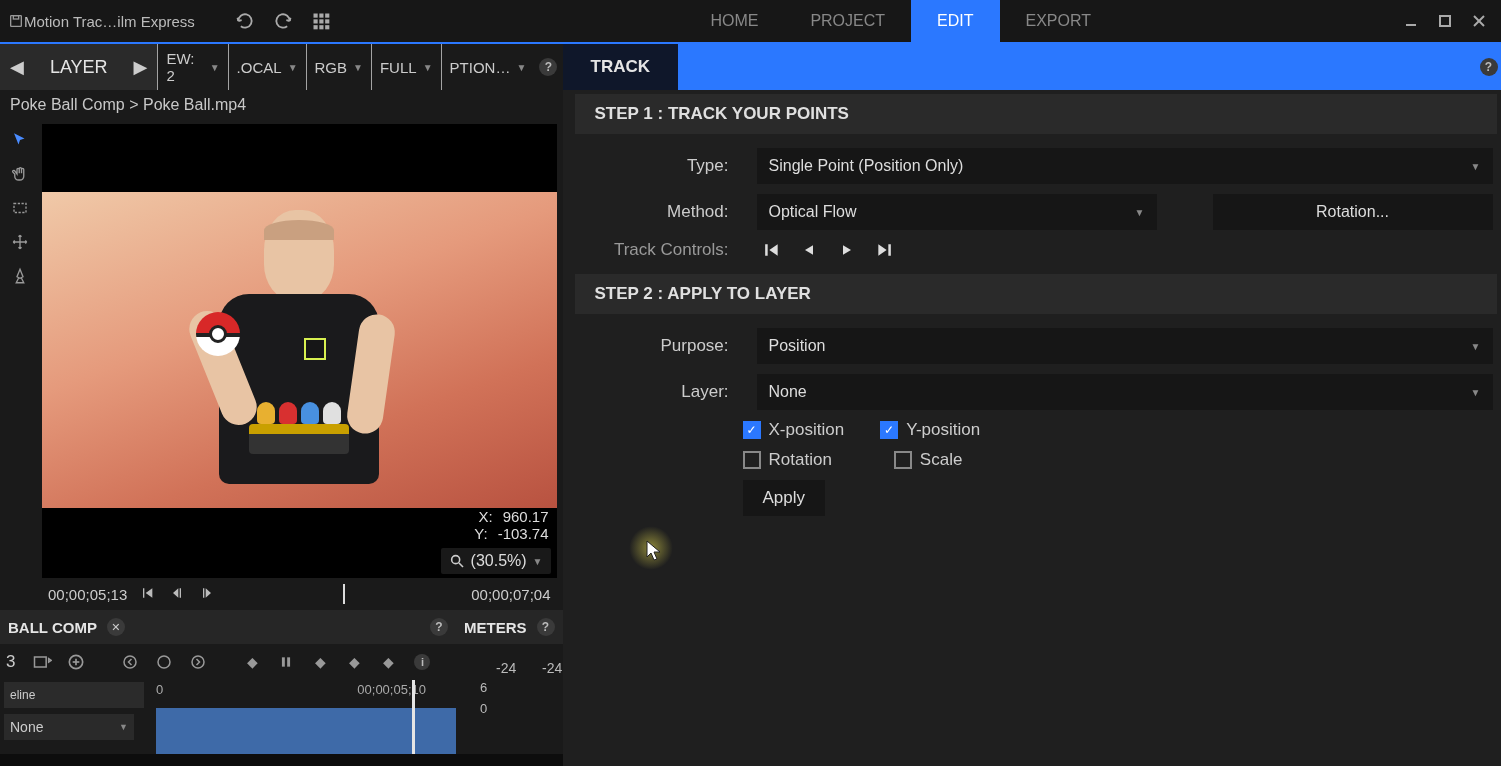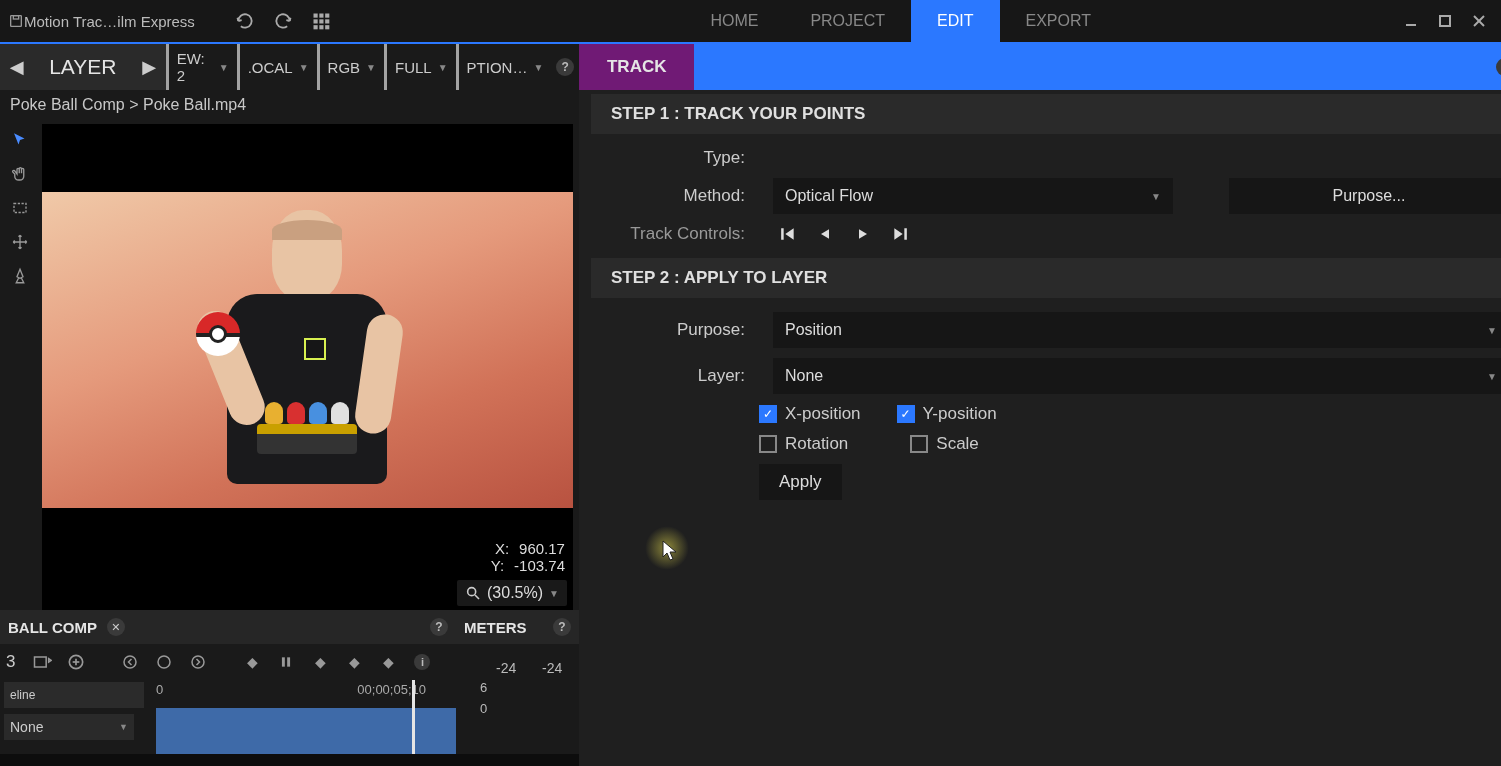--- a/index.html
+++ b/index.html
@@ -15,22 +15,22 @@
   .titlebar .win-ctrls { display:flex; gap:6px; margin-left: 280px; }
   .titlebar .win-ctrls .ic { width:28px; height:28px; display:flex; align-items:center; justify-content:center; color:#aaa; cursor:pointer; }
 
   .content { display: flex; height: calc(100% - 44px); }
   .left { width: 612px; display:flex; flex-direction:column; }
   .right { flex:1; display:flex; flex-direction:column; }
 
   
   .layer-bar { height: 46px; display:flex; align-items:stretch; background:#1d1d1d; }
   .layer-bar .arrow-btn { width:36px; display:flex; align-items:center; justify-content:center; background:#2a2a2a; color:#ccc; cursor:pointer; font-size:18px; }
-  .layer-bar .layer-label { padding:16px 16px; display:flex; align-items:center; background:#2a2a2a; color:#e5e5e5; font-size:21px; font-weight:500; }
-  .layer-bar .dd { padding:0 8px; background:#1a1a1a; display:flex; align-items:center; gap:6px; font-size:15px; color:#ccc; cursor:pointer; border-left:3px solid #a3a3a3; }
+  .layer-bar .layer-label { padding:16px 16px; display:flex; align-items:center; background:#2a2a2a; color:#e5e5e5; font-size:18px; font-weight:500; }
+  .layer-bar .dd { padding:0 8px; background:#1a1a1a; display:flex; align-items:center; gap:6px; font-size:15px; color:#ccc; cursor:pointer; border-left:1px solid #a3a3a3; }
   .layer-bar .dd::after { content:"▼"; font-size:10px; color:#888; }
   .layer-bar .help { width:30px; display:flex; align-items:center; justify-content:center; background:#1a1a1a; }
   .help-ic { width:18px; height:18px; border-radius:50%; background:#3a3a3a; color:#bbb; display:flex; align-items:center; justify-content:center; font-size:12px; font-weight:bold; }
 
   .breadcrumb-left { height:30px; padding:4px 10px; background:#1a1a1a; color:#c8c8c8; font-size:16px; display:flex; align-items:center; }
 
   
   .viewer-row { display:flex; height: 490px; }
   .viewer-tools { width:40px; background:#1a1a1a; display:flex; flex-direction:column; padding-top:6px; gap:6px; align-items:center; }
   .viewer-tools .tool { width:28px; height:28px; display:flex; align-items:center; justify-content:center; color:#888; cursor:pointer; }
@@ -82,21 +82,21 @@
   .comp-timeline .select-row { position:absolute; left:4px; top:34px; width:130px; height:26px; background:#2a2a2a; color:#ccc; padding:2px 6px; display:flex; align-items:center; justify-content:space-between; font-size:14px; cursor:pointer; }
   .comp-timeline .select-row::after { content:"▼"; font-size:9px; color:#888; }
 
   .meters-panel { flex:1; background:#1a1a1a; display:flex; flex-direction:column; }
   .meters-body { flex:1; position:relative; }
   .meters-body .db { position:absolute; top:16px; font-size:14px; color:#bbb; }
   .meters-body .scale { position:absolute; left:24px; top:36px; font-size:13px; color:#bbb; display:flex; flex-direction:column; gap:6px; }
 
   
   .track-bar { height:46px; background:#2b78ff; display:flex; align-items:stretch; }
-  .track-tab { padding:0 28px; display:flex; align-items:center; background:#701a75; color:#e5e5e5; font-size:17px; font-weight:600; }
+  .track-tab { padding:0 28px; display:flex; align-items:center; background:#0f172a; color:#e5e5e5; font-size:17px; font-weight:600; }
   .track-help { margin-left:auto; width:40px; display:flex; align-items:center; justify-content:center; }
   .breadcrumb-right { height:44px; padding:10px 12px; color:#c8c8c8; font-size:17px; background:#1f1f1f; }
   .tracker-body { flex:1; background:#1f1f1f; padding:4px 12px; display:flex; flex-direction:column; gap:6px; position:relative; }
   .step-header { background:#2a2a2a; padding:10px 20px; font-size:17px; font-weight:700; color:#e0e0e0; }
   .form { padding:8px 4px; display:flex; flex-direction:column; gap:10px; }
   .form .row { display:flex; align-items:center; gap:28px; }
   .form .row .label { width:150px; text-align:right; color:#ccc; font-size:17px; }
   .form .row .select { flex:1; height:36px; background:#161616; padding:0 12px; display:flex; align-items:center; justify-content:space-between; color:#ddd; font-size:16px; cursor:pointer; }
   .form .row .select::after { content:"▼"; font-size:10px; color:#888; }
   .form .row .btn { height:36px; padding:0 18px; background:#161616; color:#ddd; display:flex; align-items:center; font-size:16px; cursor:pointer; }
@@ -266,20 +266,38 @@
               </div>
           </div>
           <div class="overlay-zoom">
             <svg viewBox="0 0 24 24" fill="none" stroke="#ccc" stroke-width="2.4">
                 <circle cx="10" cy="10" r="6"></circle>
                 <line x1="15" y1="15" x2="21" y2="21"></line>
               </svg>
             <span>(30.5%)</span>
           </div>
         </div>
+        <div class="transport">
+          <span class="time">00;00;05;13</span>
+          <div class="icons">
+            <span class="ic"><svg width="16" height="16" viewBox="0 0 24 24" fill="#bbb">
+                  <path d="M6 5h2v14H6zM20 5l-10 7 10 7z"></path>
+                </svg></span>
+            <span class="ic"><svg width="16" height="16" viewBox="0 0 24 24" fill="#bbb">
+                  <path d="M14 5l-8 7 8 7zM16 5h2v14h-2z"></path>
+                </svg></span>
+            <span class="ic"><svg width="16" height="16" viewBox="0 0 24 24" fill="#bbb">
+                  <path d="M6 5h2v14H6zM10 5l8 7-8 7z"></path>
+                </svg></span>
+          </div>
+          <div class="scrub">
+              <div class="head"></div>
+            </div>
+          <span class="time">00;00;07;04</span>
+        </div>
       </div>
     </div>
 
     <div class="bottom-row">
       <div class="comp-panel">
         <div class="panel-header">
           <span class="title">BALL COMP</span>
           <span class="close-ic">✕</span>
           <div class="help-ic">?</div>
         </div>
@@ -366,28 +384,31 @@
       <div class="track-tab">TRACK</div>
       <div class="track-help">
           <div class="help-ic">?</div>
         </div>
     </div>
     <div class="tracker-body">
       <div class="step-header">STEP 1 : TRACK YOUR POINTS</div>
       <div class="form">
         <div class="row">
           <span class="label">Type:</span>
+          <div class="select">
+              <span>Single Point (Position Only)</span>
+            </div>
         </div>
         <div class="row">
           <span class="label">Method:</span>
           <div class="select" style="flex:0 0 400px">
               <span>Optical Flow</span>
             </div>
           <div style="flex:1"></div>
-          <div class="btn options-btn">Purpose...</div>
+          <div class="btn options-btn">Rotation...</div>
         </div>
         <div class="row">
           <span class="label" style="color:#999">Track Controls:</span>
           <div class="track-controls">
             <span class="tc">
                 <svg width="20" height="20" viewBox="0 0 24 24" fill="#ddd">
                   <path d="M20 5L10 12l10 7zM8 5H5v14h3z"></path>
                 </svg>
               </span>
             <span class="tc">

